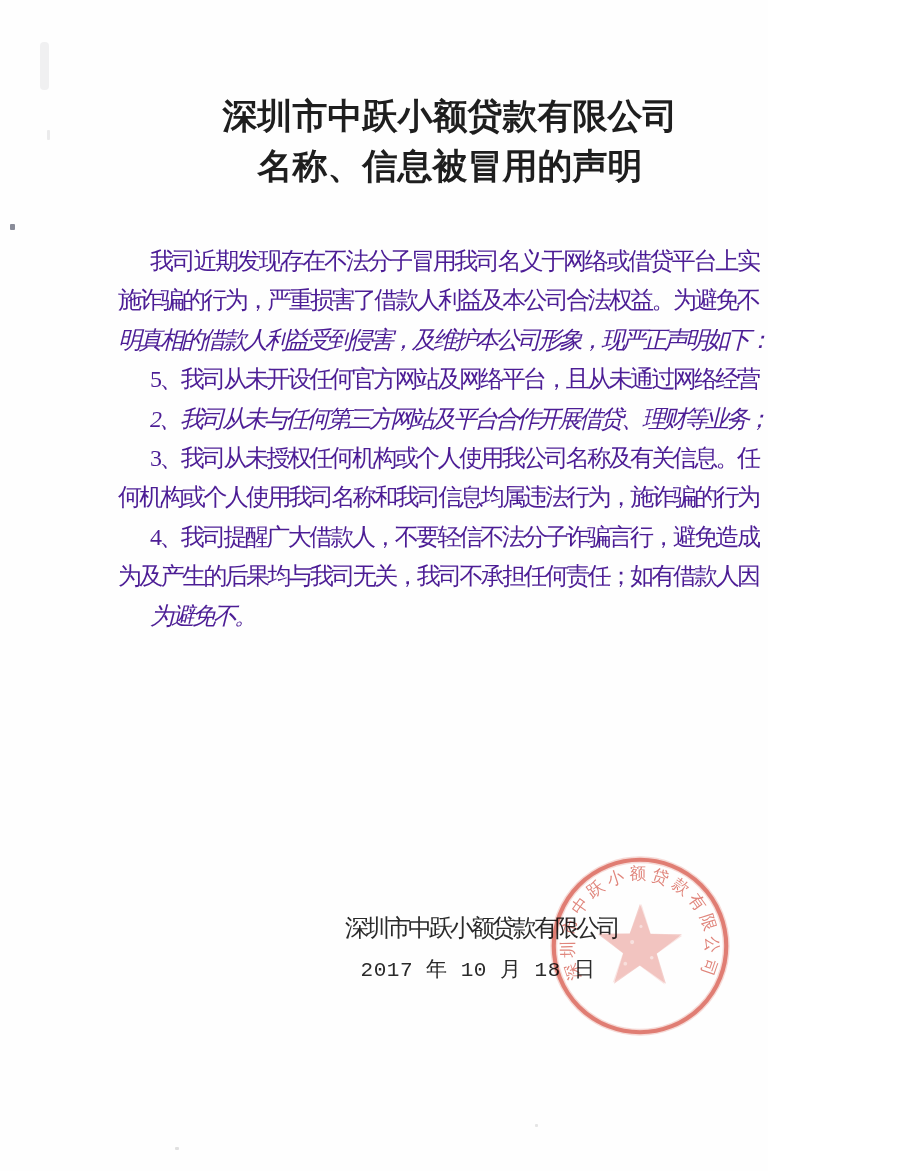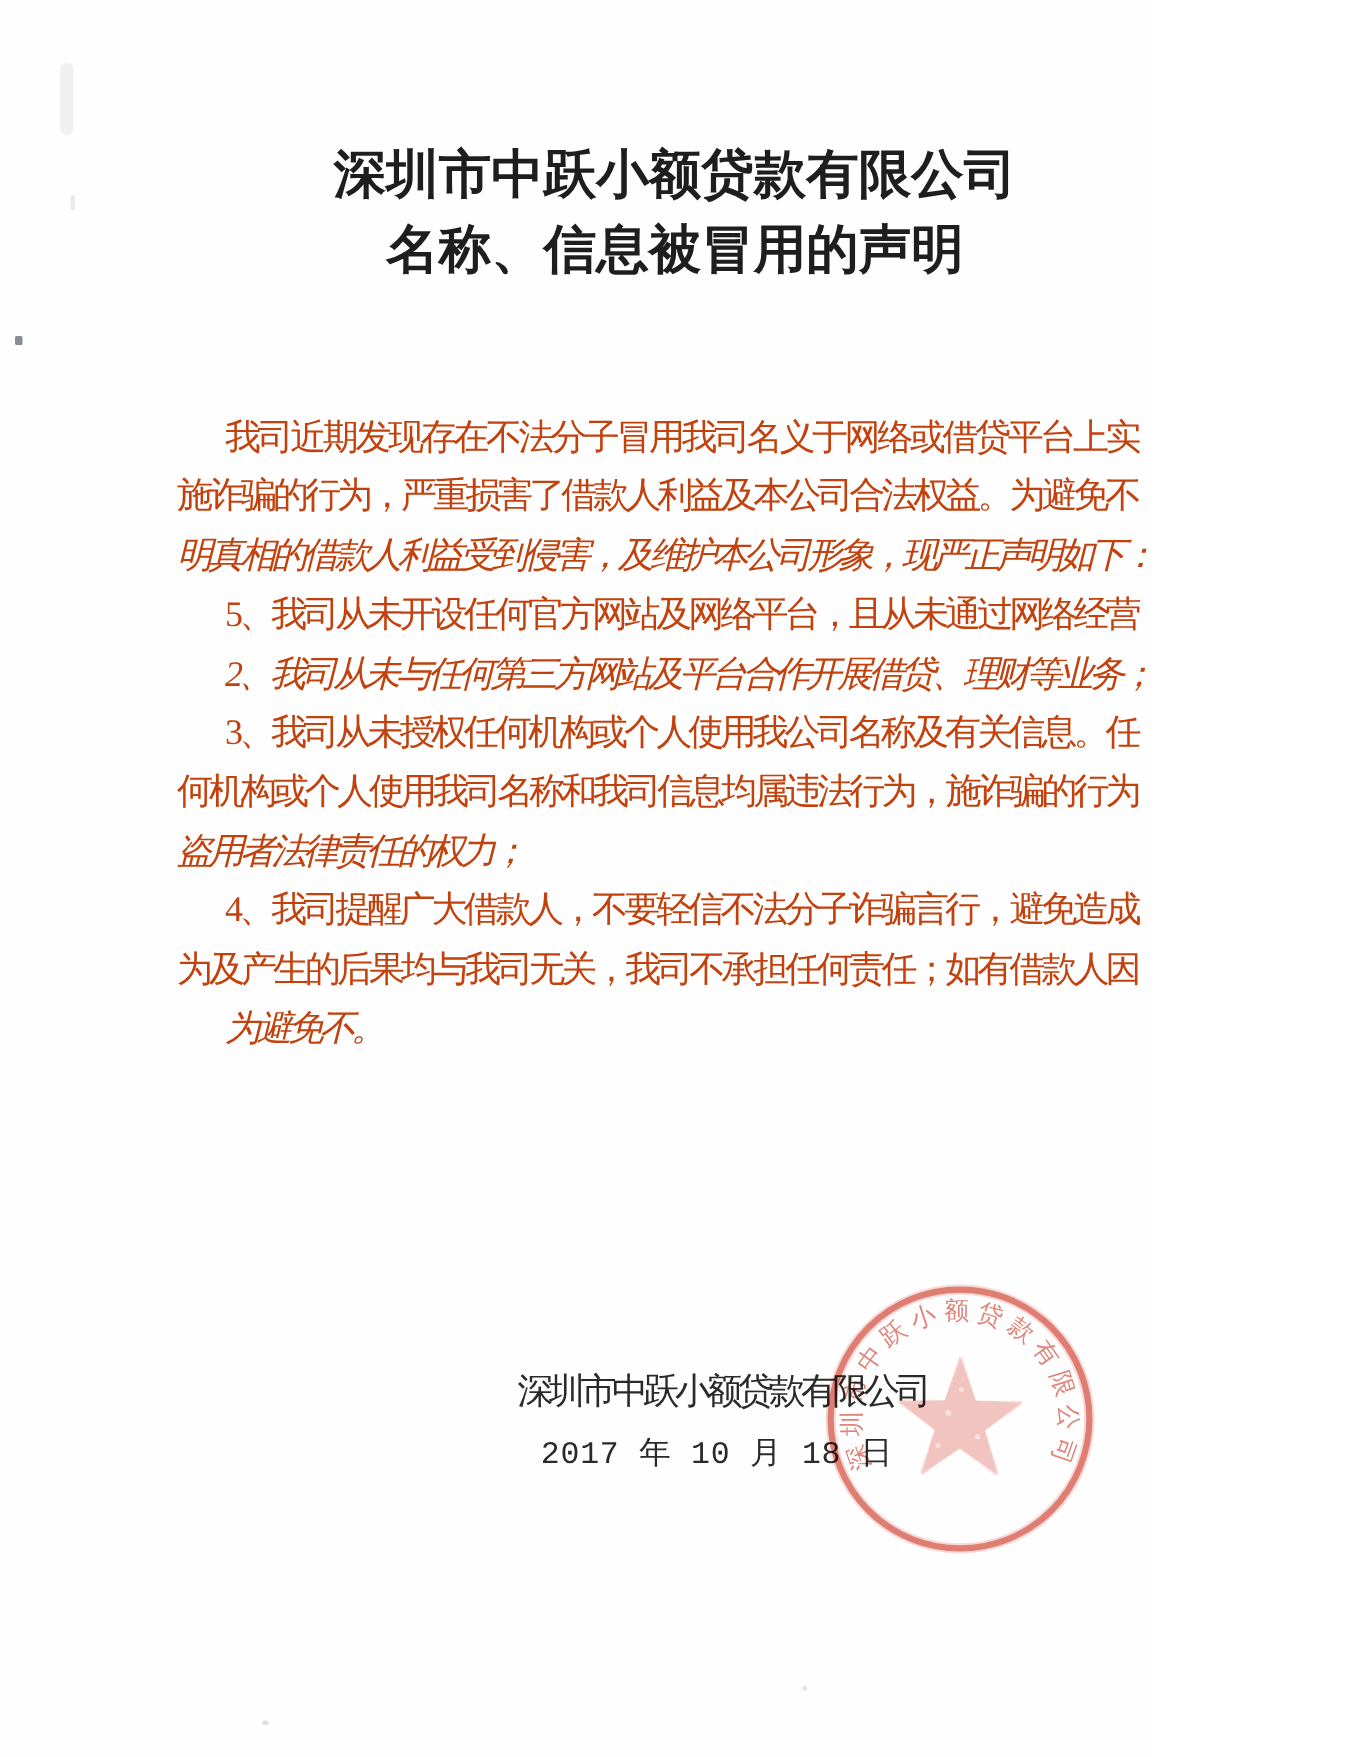--- a/index.html
+++ b/index.html
@@ -27,22 +27,21 @@
   }
   
   .body-block {
     position: absolute;
     top: 242px;
     left: 118px;
     width: 640px;
     font-size: 24px;
     letter-spacing: -3px;
     line-height: 39.4px;
-    color: #c2410c;
-    margin-top: 31px;
+    color: #4c1d95;
   }
   .line { text-align: left; }
   .line.fill {
     text-align: justify;
     text-align-last: justify;
   }
   .line.last { white-space: nowrap; font-style: italic; }
   .line.indent { text-indent: 32px; }
   
   .signature-block {
@@ -113,21 +112,20 @@
   </div>
 
   <div class="body-block">
     <div class="line indent fill">我司近期发现存在不法分子冒用我司名义于网络或借贷平台上实</div>
     <div class="line fill">施诈骗的行为，严重损害了借款人利益及本公司合法权益。为避免不</div>
     <div class="line last">明真相的借款人利益受到侵害，及维护本公司形象，现严正声明如下：</div>
     <div class="line indent fill">5、我司从未开设任何官方网站及网络平台，且从未通过网络经营</div>
     <div class="line indent last">2、我司从未与任何第三方网站及平台合作开展借贷、理财等业务；</div>
     <div class="line indent fill">3、我司从未授权任何机构或个人使用我公司名称及有关信息。任</div>
     <div class="line fill">何机构或个人使用我司名称和我司信息均属违法行为，施诈骗的行为</div>
-    <div class="line last">盗用者法律责任的权力；</div>
     <div class="line indent fill">4、我司提醒广大借款人，不要轻信不法分子诈骗言行，避免造成</div>
     <div class="line fill">为及产生的后果均与我司无关，我司不承担任何责任；如有借款人因</div>
     <div class="line indent last">为避免不。</div>
   </div>
 
   <div class="signature-block">
     <div class="signature-company">深圳市中跃小额贷款有限公司</div>
     <div class="signature-date">2017 年 10 月 18 日</div>
   </div>
 

